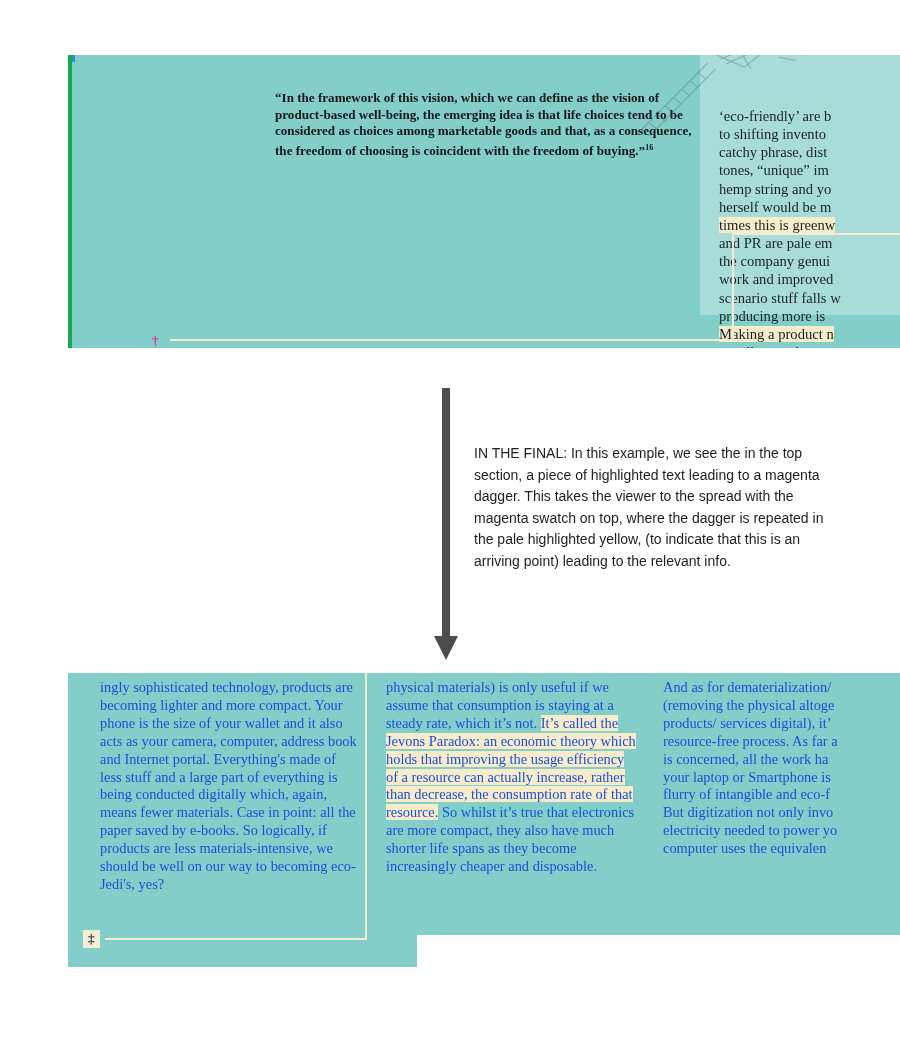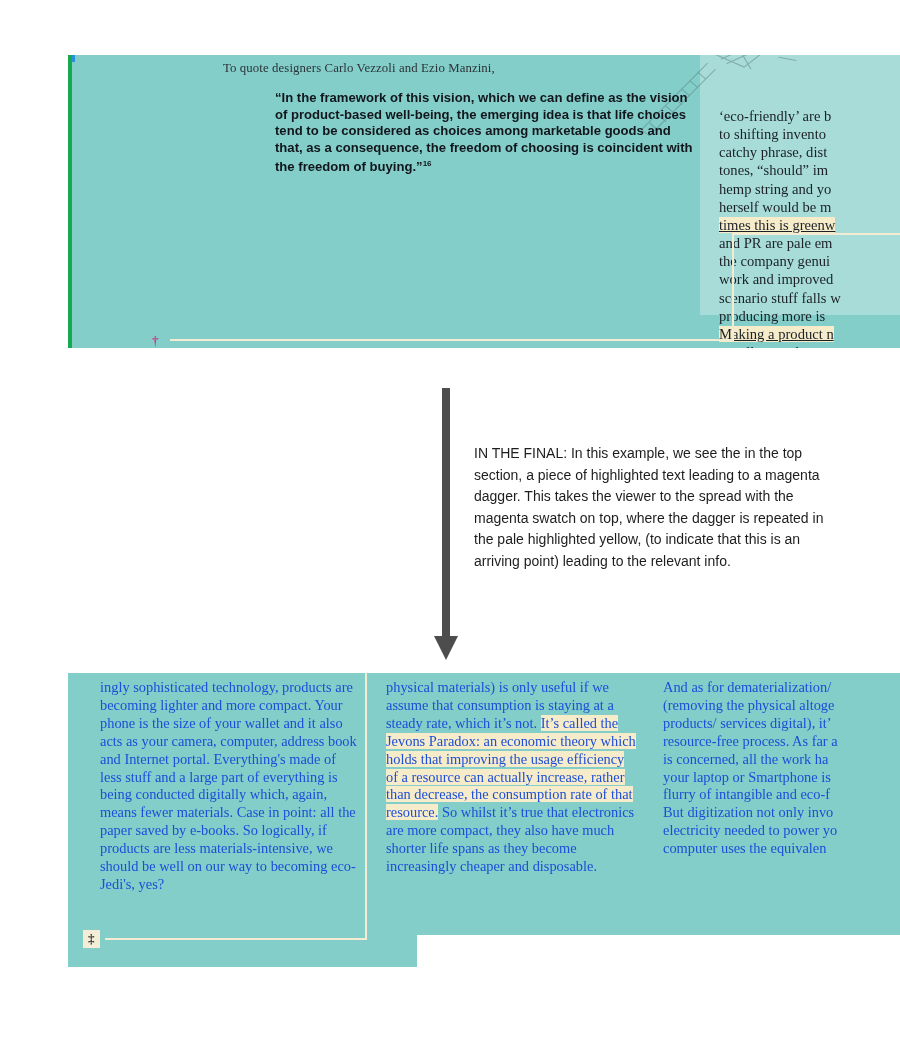--- a/index.html
+++ b/index.html
@@ -54,40 +54,40 @@
     width: 470px;
     font-family: "Liberation Serif", serif;
     font-size: 12.8px;
     color: #2c3338;
     letter-spacing: .1px;
   }
   .pg-quote {
     position: absolute;
     left: 207px; top: 35px;
     width: 420px;
-    font-family: Liberation Sans, sans-serif;
+    font-family: Liberation Serif, serif;
     font-weight: bold;
     font-size: 13.1px;
     line-height: 16.6px;
     color: #12161c;
   }
   .pg-quote sup { font-size: 8px; }
 
   
   #top-right-col {
     position: absolute;
     left: 651px; top: 52px;
     width: 230px;
     font-family: "Liberation Serif", serif;
     font-size: 14.6px;
     line-height: 18.15px;
     color: #1b2127;
     white-space: pre;
   }
-  #top-right-col .hl { background: #f7ecca; text-decoration: underline; }
+  #top-right-col .hl { background: #f7ecca; }
 
   
   .lead { position: absolute; background: #f3ecd3; }
   .lead-h { height: 2px; }
   .lead-v { width: 2px; }
 
   
   .marker {
     position: absolute;
     font-family: "Liberation Serif", serif;
@@ -216,28 +216,27 @@
       <path d="M74 22 L80 31"></path>
       <path d="M96 10 L132 4 L150 18 L120 30 Z"></path>
       <path d="M100 16 L140 10"></path>
       <path d="M104 22 L144 16"></path>
       <path d="M118 2 L126 34"></path>
       <path d="M152 22 L170 30"></path>
       <path d="M156 30 L172 38"></path>
     </g>
   </svg>
 
-  <div class="pg-intro">To quote designers Carlo Vezzoli and Ezio Manzini,</div>
 
   <div class="pg-quote"><span>“In the framework of this vision, which we can define as the vision of product-based well-being, the emerging idea is that life choices tend to be considered as choices among marketable goods and that, as a consequence, the freedom of choosing is coincident with the freedom of buying.”</span><sup>16</sup></div>
 
   <div id="top-right-col"><span>‘eco-friendly’ are b</span>
 <span>to shifting invento</span>
 <span>catchy phrase, dist</span>
-<span>tones, “should” im</span>
+<span>tones, “unique” im</span>
 <span>hemp string and yo</span>
 <span>herself would be m</span>
 <span class="hl">times this is greenw</span>
 <span>and PR are pale em</span>
 <span>the company genui</span>
 <span>work and improved</span>
 <span>scenario stuff falls w</span>
 <span>producing more is</span>
 <span class="hl">Making a product n</span>
 <span>to sell more, leaves</span>

